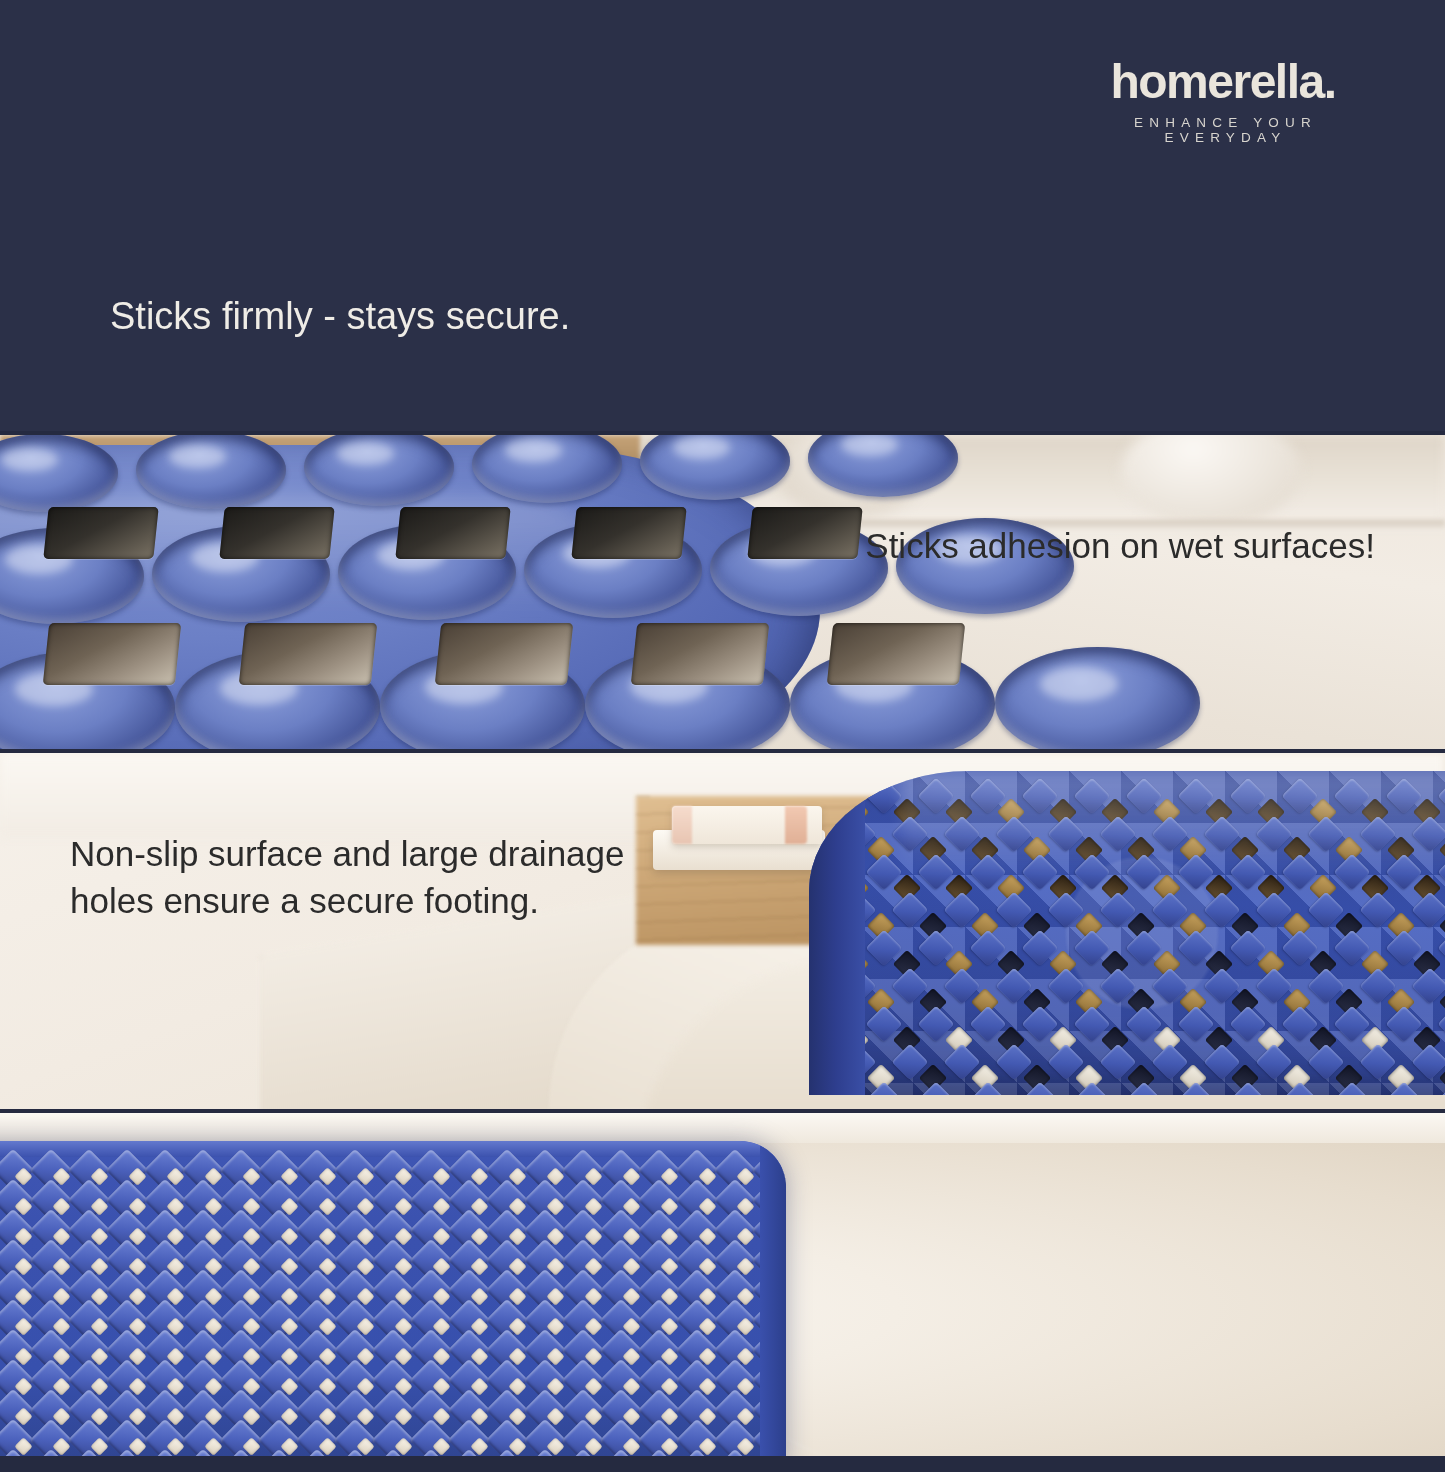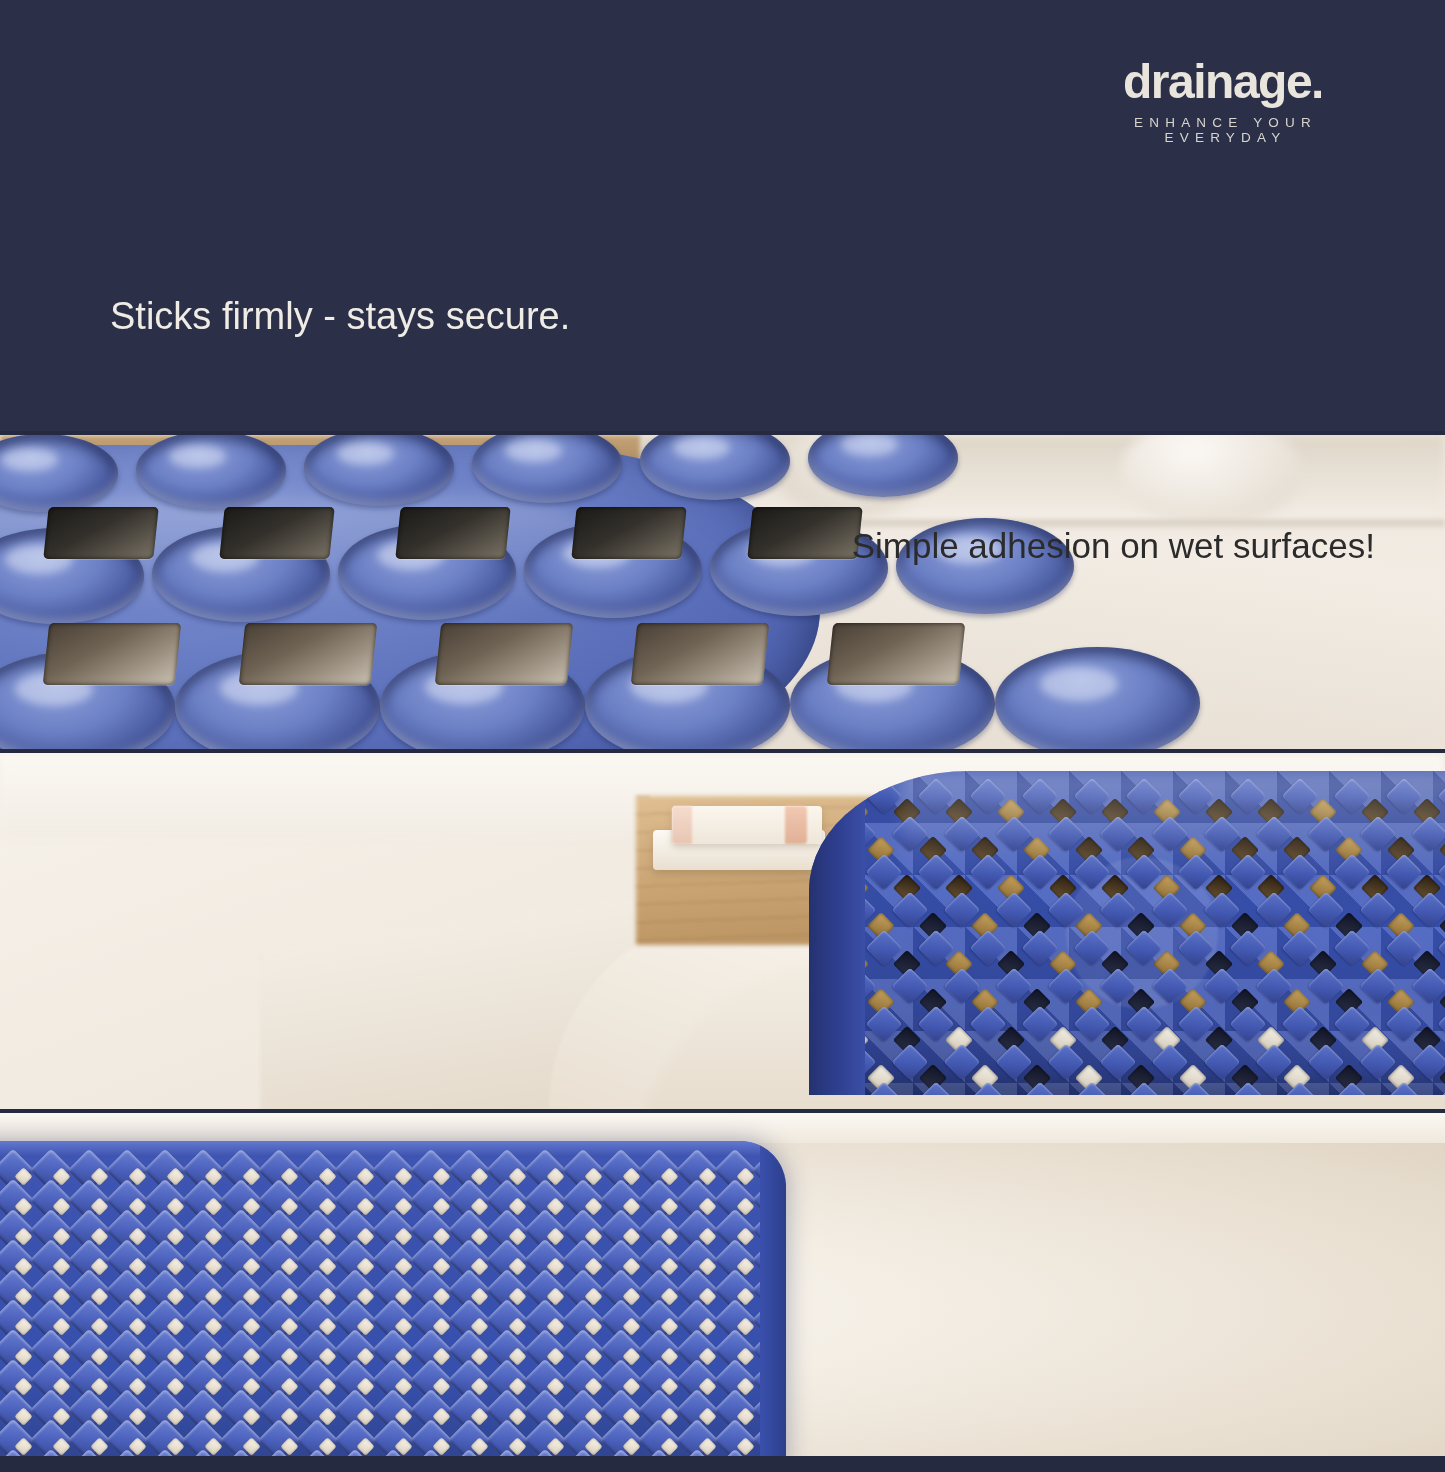--- a/index.html
+++ b/index.html
@@ -355,21 +355,21 @@
 </style>
 </head>
 <body>
 
 <div class="infographic">
 
   <div class="header">
     <div class="subheadline">Sticks firmly - stays secure.</div>
 
     <div class="logo-block">
-      <div class="logo-word">drainage.</div>
+      <div class="logo-word">homerella.</div>
       <div class="logo-tag">ENHANCE YOUR EVERYDAY</div>
     </div>
   </div>
 
   <div class="panel panel-1">
     <div class="p1-bg">
       <div class="p1-bg-shelf"></div>
       <div class="p1-bg-bowl"></div>
       <div class="p1-bg-bowl2"></div>
       <div class="p1-bg-edge"></div>
@@ -403,21 +403,21 @@
           <div class="hole dark" style="left: 714px; top: 62px; width: 110px; height: 52px; transform: skewX(-6deg);"></div>
           <div class="hole dark" style="left: 890px; top: 62px; width: 110px; height: 52px; transform: skewX(-6deg);"></div>
           <div class="hole" style="left: 186px; top: 178px; width: 132px; height: 62px; transform: skewX(-6deg);"></div>
           <div class="hole" style="left: 382px; top: 178px; width: 132px; height: 62px; transform: skewX(-6deg);"></div>
           <div class="hole" style="left: 578px; top: 178px; width: 132px; height: 62px; transform: skewX(-6deg);"></div>
           <div class="hole" style="left: 774px; top: 178px; width: 132px; height: 62px; transform: skewX(-6deg);"></div>
           <div class="hole" style="left: 970px; top: 178px; width: 132px; height: 62px; transform: skewX(-6deg);"></div>
         </div>
     </div>
 
-    <div class="panel-caption cap-right" style="top:88px; width:530px;">Simple adhesion on wet surfaces!</div>
+    <div class="panel-caption cap-right" style="top:88px; width:530px;">Sticks adhesion on wet surfaces!</div>
   </div>
 
   <div class="panel panel-2">
     <div class="p2-bg"></div>
     <div class="p2-wall"></div>
     <div class="p2-marble"></div>
     <div class="p2-tubrim"></div>
     <div class="p2-tub-inner"></div>
     <div class="p2-wood-floor"></div>
     <div class="p2-wood-lines"></div>
@@ -636,20 +636,21 @@
           <div class="p2-nub" style="left: 426px; top: 316px;"></div>
           <div class="p2-nub" style="left: 478px; top: 316px;"></div>
           <div class="p2-nub" style="left: 530px; top: 316px;"></div>
           <div class="p2-nub" style="left: 582px; top: 316px;"></div>
           <div class="p2-nub" style="left: 634px; top: 316px;"></div>
         </div>
       <div class="p2-mat-sheen"></div>
       <div class="p2-mat-left-curve"></div>
     </div>
 
+    <div class="panel-caption cap-left" style="top:78px; width:620px;">Non-slip surface and large drainage holes ensure a secure footing.</div>
   </div>
 
   <div class="panel panel-3">
     <div class="p3-bg"></div>
     <div class="p3-tub"></div>
     <div class="p3-tub-curve"></div>
     <div class="p3-tub-curve2"></div>
     <div class="p3-rim-top"></div>
 
     <div class="p3-mat">

